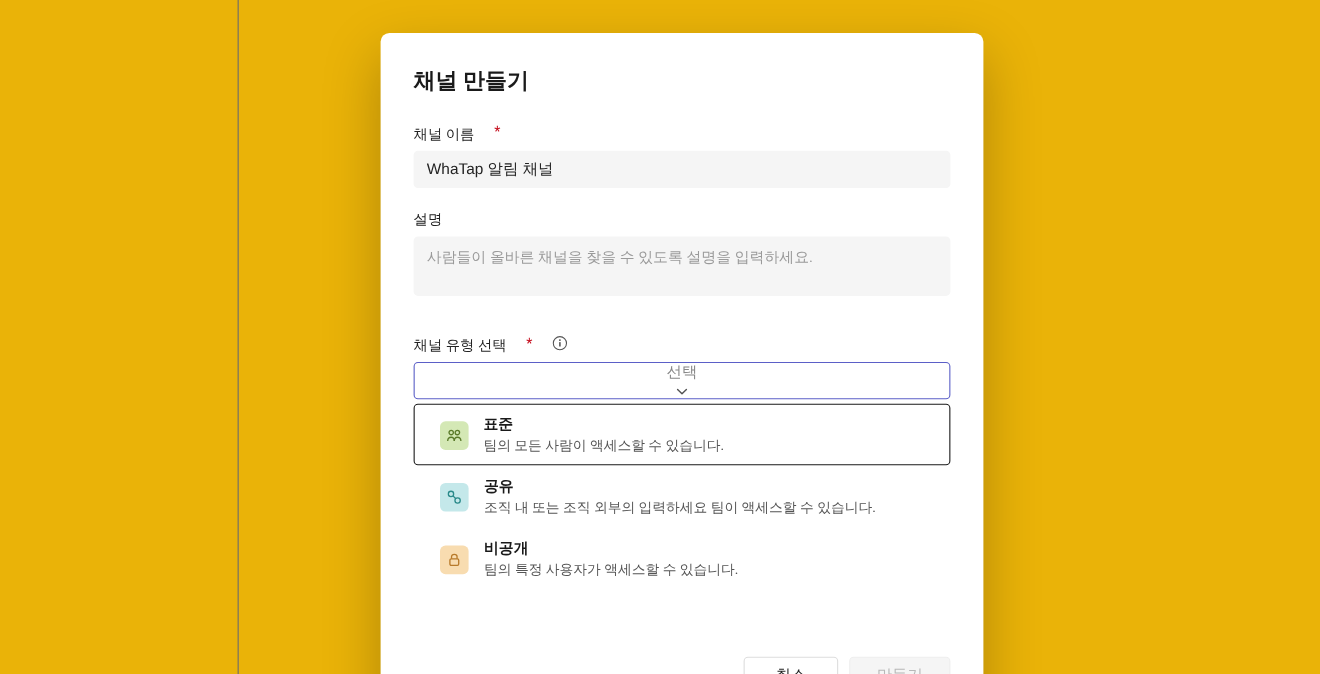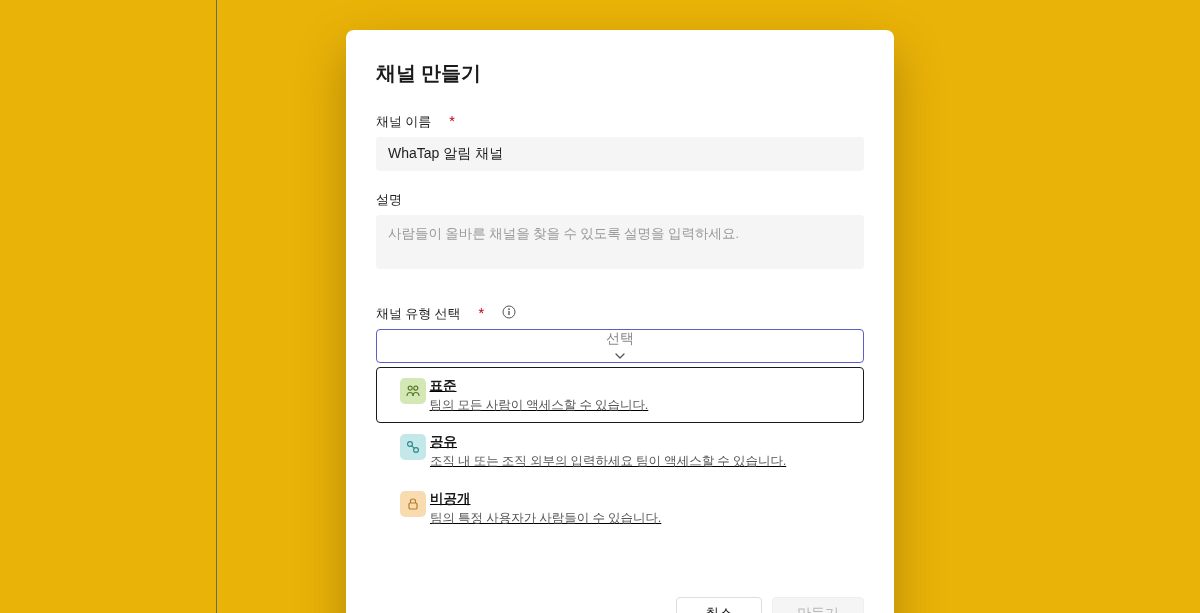--- a/index.html
+++ b/index.html
@@ -112,26 +112,25 @@
       display: inline-flex;
     }
     .dropdown-panel {
       margin-top: 4px;
       width: 100%;
       background: #fff;
       border-radius: 4px;
     }
     .dropdown-option {
       display: flex;
-      align-items: flex-start;
-      gap: 4px;
+      align-items: center;
+      gap: 14px;
       padding: 10px 24px;
       cursor: pointer;
       border-radius: 4px;
-      text-decoration: underline;
     }
     .dropdown-option.highlighted {
       border: 1.5px solid #1a1a1a;
       padding: 8.5px 22.5px;
     }
     .option-icon {
       width: 26px;
       height: 26px;
       border-radius: 5px;
       display: flex;
@@ -287,21 +286,21 @@
 
         <div class="dropdown-option">
           <div class="option-icon orange">
             <svg width="16" height="16" viewBox="0 0 16 16">
               <rect x="4" y="7" width="8" height="6" rx="1.2" fill="none" stroke="#b87a2a" stroke-width="1.2"></rect>
               <path d="M5.5 7 L5.5 5 Q5.5 3 8 3 Q10.5 3 10.5 5 L10.5 7" fill="none" stroke="#b87a2a" stroke-width="1.2"></path>
             </svg>
           </div>
           <div class="option-text">
             <span class="option-title">비공개</span>
-            <span class="option-desc">팀의 특정 사용자가 사람들이 수 있습니다.</span>
+            <span class="option-desc">팀의 특정 사용자가 액세스할 수 있습니다.</span>
           </div>
         </div>
       </div>
     </div>
 
     <div class="modal-footer">
       <button class="btn btn-cancel">취소</button>
       <button class="btn btn-create">만들기</button>
     </div>
   </div>

